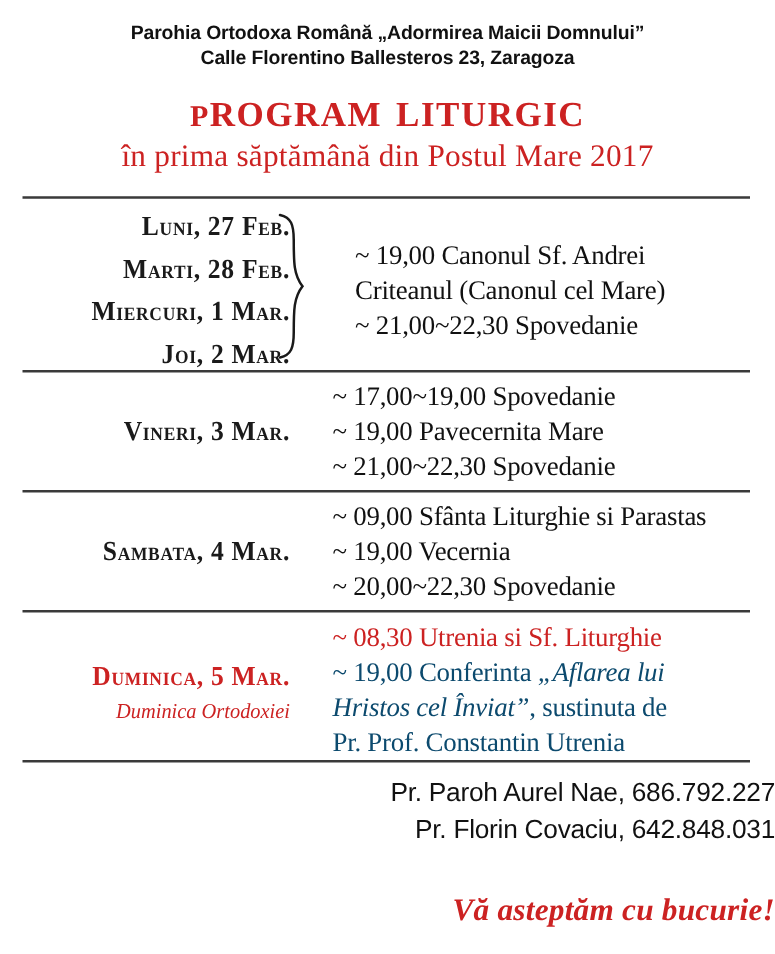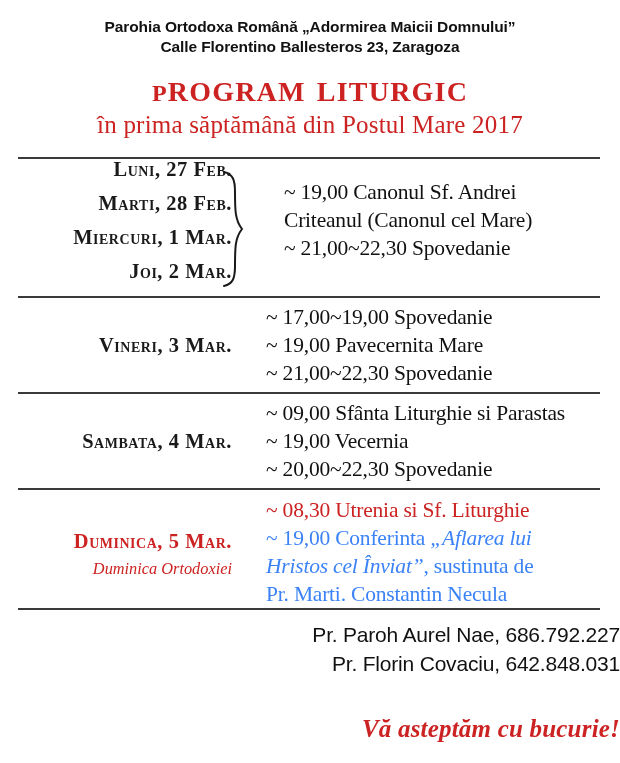--- a/index.html
+++ b/index.html
@@ -128,36 +128,36 @@
 
   .item {
     font-family: "Liberation Serif", "DejaVu Serif", serif;
     font-size: 21.5px;
     line-height: 28px;
     color: #111111;
     white-space: nowrap;
     letter-spacing: -0.2px;
   }
   .item.red   { color: #CC2222; }
-  .item.blue  { color: #3b82f6; }
+  .item.blue  { color: #0c4a6e; }
   .item .ital { font-style: italic; }
 
   
   .brace {
     position: absolute;
     left: 222px;
     top: 170px;
     width: 26px;
     height: 118px;
     pointer-events: none;
   }
   .brace svg { display: block; }
 
   
-  .block.b1 { top: 152px; }
+  .block.b1 { top: 164px; }
   .block.b1 .daycol { text-align: right; }
   .block.b2 { top: 303px; }
   .block.b3 { top: 399px; }
   .block.b4 { top: 496px; }
 
   .block.b1 .itemcol { padding-left: 44px; }
   .block.b2 .itemcol,
   .block.b3 .itemcol,
   .block.b4 .itemcol { padding-left: 26px; }
 
@@ -252,21 +252,21 @@
 
   <div class="block b4">
     <div class="daycol">
       <div class="dayname red">Duminica, 5 Mar.</div>
       <div class="daysub">Duminica Ortodoxiei</div>
     </div>
     <div class="itemcol">
       <div class="item red">~ 08,30 Utrenia si Sf. Liturghie</div>
       <div class="item blue">~ 19,00 Conferinta <span class="ital">„Aflarea lui</span></div>
       <div class="item blue"><span class="ital">Hristos cel Înviat”</span>, sustinuta de</div>
-      <div class="item blue">Pr. Marti. Constantin Necula</div>
+      <div class="item blue">Pr. Prof. Constantin Utrenia</div>
     </div>
   </div>
 
   <div class="footer">
     <div class="contact">Pr. Paroh Aurel Nae, 686.792.227</div>
     <div class="contact">Pr. Florin Covaciu, 642.848.031</div>
     <div class="closing">Vă asteptăm cu bucurie!</div>
   </div>
 
 </div>

